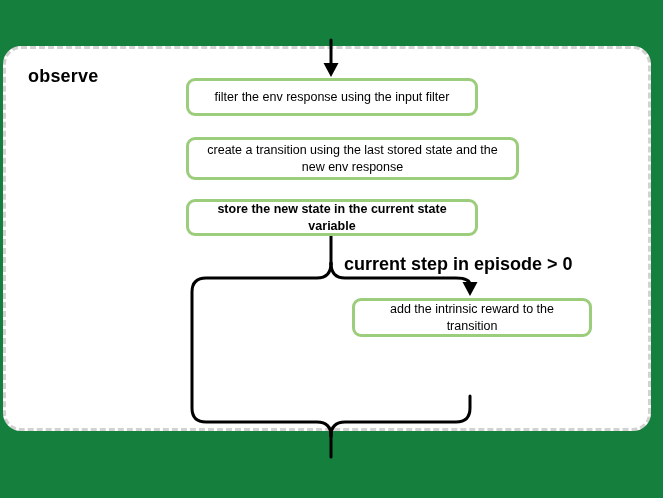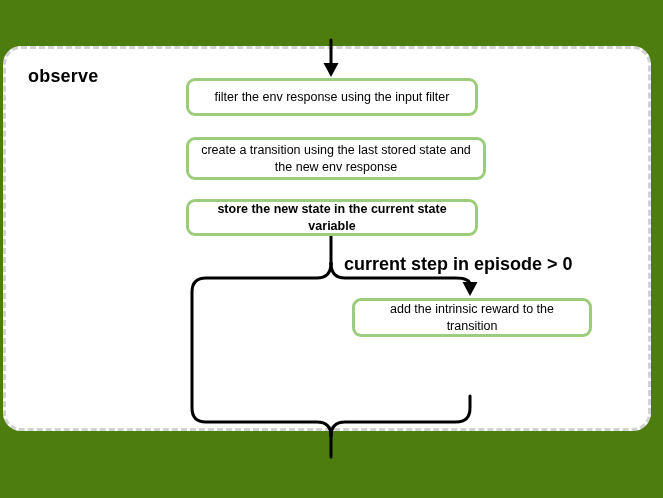--- a/index.html
+++ b/index.html
@@ -5,21 +5,21 @@
   html, body {
     margin: 0;
     padding: 0;
     background: #000000;
     font-family: "Liberation Sans", sans-serif;
   }
   .stage {
     position: relative;
     width: 663px;
     height: 498px;
-    background: #4d7c0f;
+    background: #15803d;
     overflow: hidden;
   }
   .panel {
     position: absolute;
     left: 3px;
     top: 46px;
     width: 648px;
     height: 385px;
     background: #ffffff;
     border: 3px dashed #d2d2d2;
@@ -44,21 +44,21 @@
     display: flex;
     align-items: center;
     justify-content: center;
     text-align: center;
     font-size: 12.5px;
     line-height: 1.3;
     color: #000000;
     padding: 2px 12px;
   }
   .node-filter      { left: 186px; top: 78px;  width: 292px; height: 38px; }
-  .node-create      { left: 186px; top: 137px; width: 300px; height: 43px; }
+  .node-create      { left: 186px; top: 137px; width: 333px; height: 43px; }
   .node-store-state { left: 186px; top: 199px; width: 292px; height: 37px; font-weight: bold; }
   .node-intrinsic   { left: 352px; top: 298px; width: 240px; height: 39px; }
   .node-store-mem   { left: 352px; top: 355px; width: 240px; height: 41px; }
   .condition-label {
     position: absolute;
     left: 344px;
     top: 254px;
     font-size: 18px;
     font-weight: bold;
     color: #000000;

